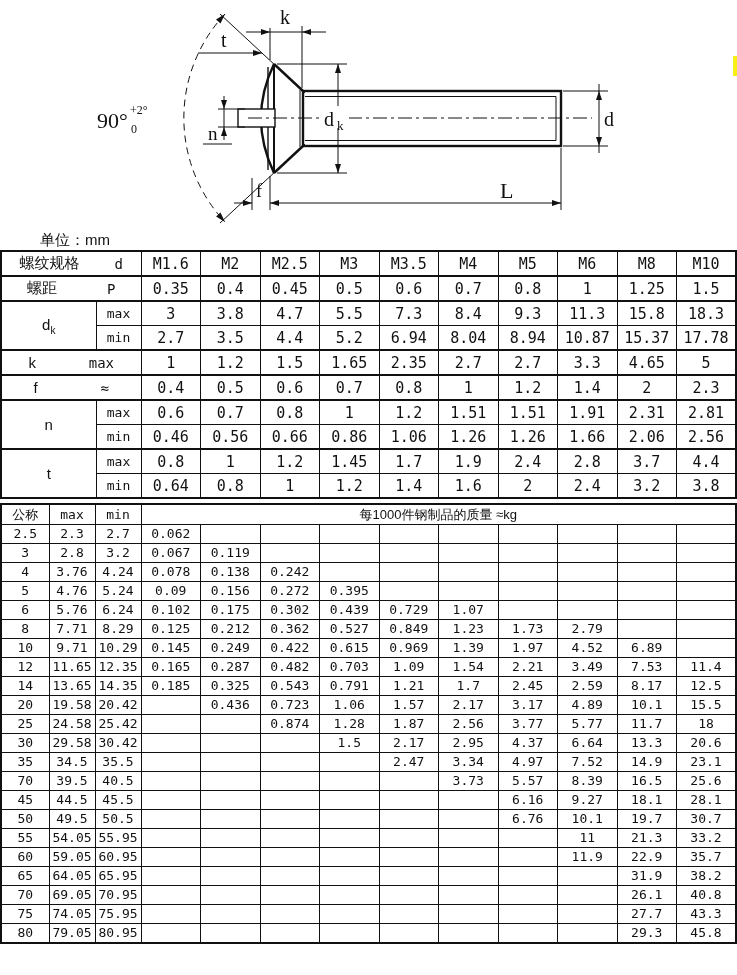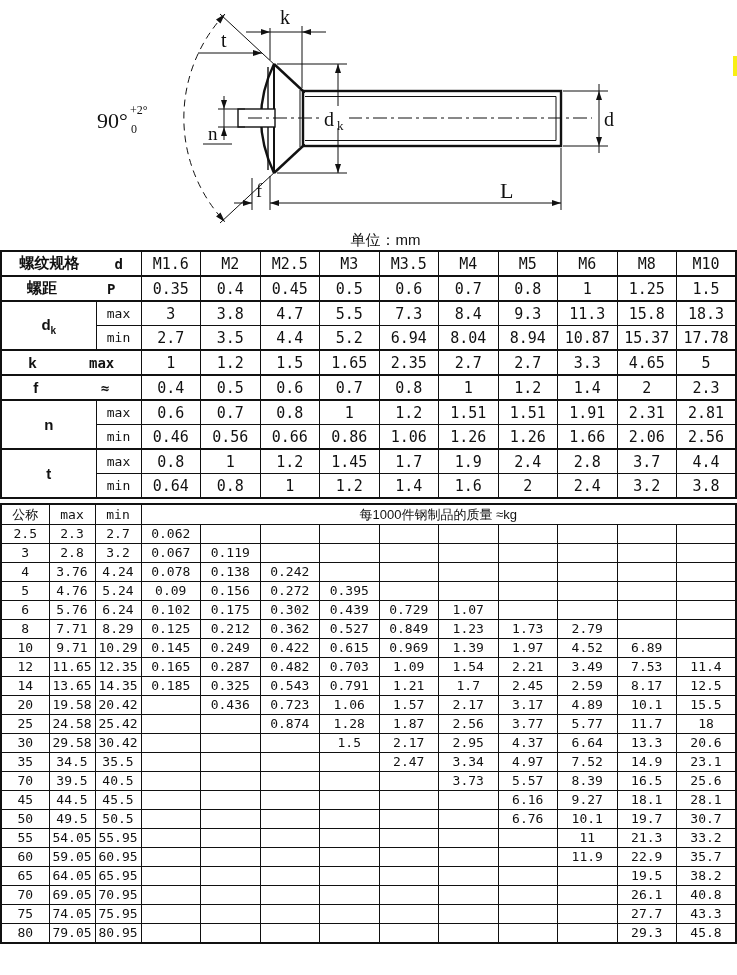--- a/index.html
+++ b/index.html
@@ -1,30 +1,30 @@
 <!DOCTYPE html>
 <html><head>
 <meta charset="utf-8">
 <style>
   html,body{margin:0;padding:0;background:#fff;}
   .page{position:relative;width:737px;height:975px;background:#fff;color:#111;
         font-family:"Liberation Sans",sans-serif;overflow:hidden;}
   svg text{font-family:"Liberation Serif","DejaVu Serif",serif;fill:#111;}
-  .unit-row{height:18px;line-height:16px;text-align:center;padding-right:6px;
+  .unit-row{height:18px;line-height:16px;text-align:left;padding-right:6px;
             font-size:15px;font-family:"Liberation Sans",sans-serif;margin-left:40px;}
   table{border-collapse:collapse;table-layout:fixed;width:737px;}
   table.t1{border:2px solid #111;}
   table.t2{border:2px solid #111;margin-top:4px;}
   td{border:1px solid #111;text-align:center;white-space:nowrap;overflow:hidden;
      font-family:"DejaVu Sans Mono","Liberation Mono",monospace;padding:0;}
   .t1 td{height:23px;font-size:15px;}
   .t2 td{height:18px;font-size:13px;line-height:18px;}
   .t2 tr.hrow td{height:19px;}
   td.zh{font-family:"Liberation Sans",sans-serif;}
-  td.lbl{font-family:"Liberation Sans",sans-serif;font-weight:bold;}
+  td.lbl{font-family:"Liberation Sans",sans-serif;}
   td.lbl .wrap{display:flex;justify-content:space-around;align-items:center;}
   td.lbl .lmain{font-size:15px;}
   td.lbl .lsym{font-size:14px;font-family:"DejaVu Sans Mono",monospace;}
   sub{font-size:10px;}
   tr.gtop td{border-top:2px solid #111;}
   td.subcol{font-size:13px;}
   .yellow-mark{position:absolute;left:733px;top:56px;width:4px;height:20px;
                background:#f8ef14;}
 </style>
 </head>
@@ -599,21 +599,21 @@
           <td>64.05</td>
           <td>65.95</td>
           <td></td>
           <td></td>
           <td></td>
           <td></td>
           <td></td>
           <td></td>
           <td></td>
           <td></td>
-          <td>19.5</td>
+          <td>31.9</td>
           <td>38.2</td>
         </tr>
         <tr>
           <td>70</td>
           <td>69.05</td>
           <td>70.95</td>
           <td></td>
           <td></td>
           <td></td>
           <td></td>

